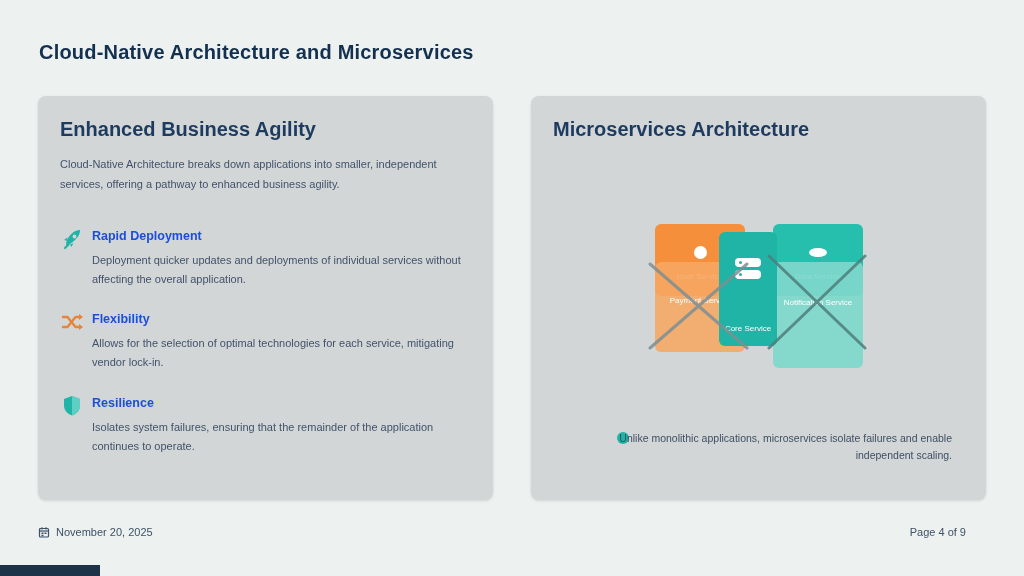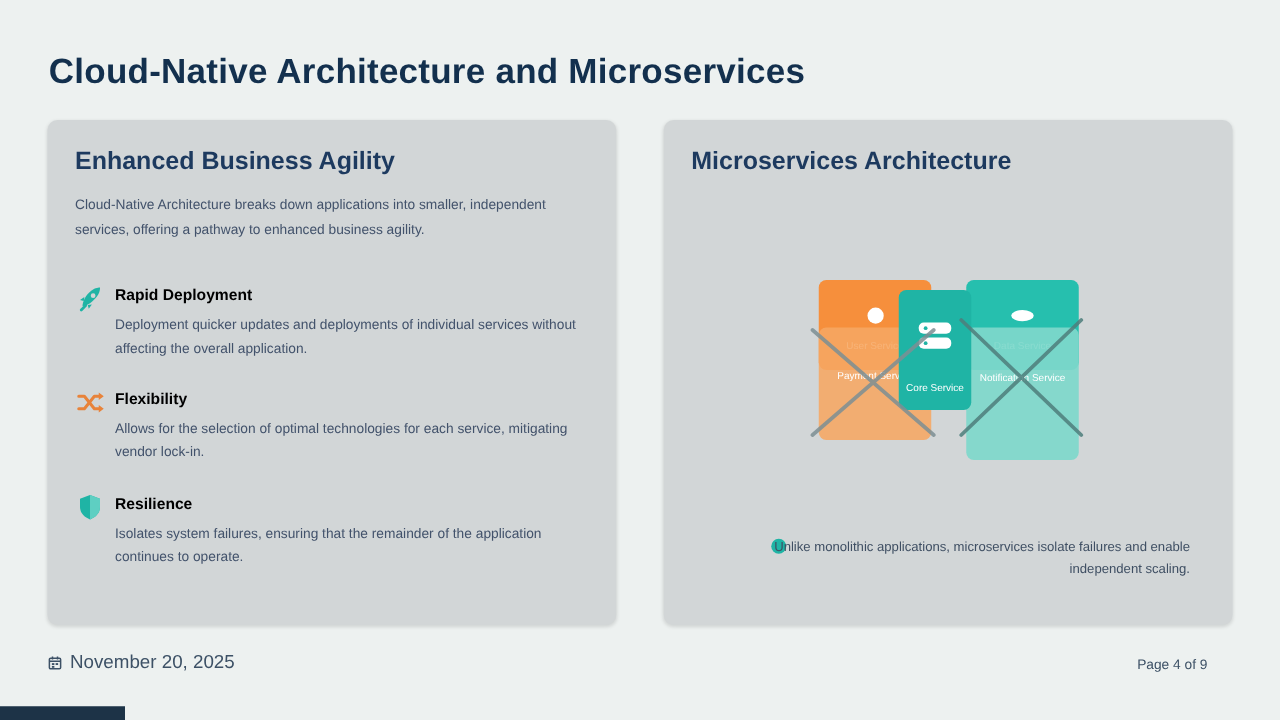--- a/index.html
+++ b/index.html
@@ -7,21 +7,21 @@
   body {
     font-family: "Liberation Sans", "DejaVu Sans", sans-serif;
     background: #edf1f0;
     position: relative;
     color: #42526b;
   }
   .slide { position: absolute; inset: 0; }
 
   .page-title {
     position: absolute; left: 39px; top: 41px;
-    font-size: 28px; font-weight: bold; color: #13304e;
+    font-size: 20px; font-weight: bold; color: #13304e;
     letter-spacing: .2px;
   }
 
   .card {
     position: absolute; top: 96px; width: 455px; height: 404px;
     background: #d2d6d7; border-radius: 8px;
     box-shadow: 0 1px 3px rgba(0,0,0,.12);
   }
   .card-left { left: 38px; }
   .card-right { left: 531px; }
@@ -33,35 +33,35 @@
 
   .intro {
     font-size: 11px; line-height: 1.8; color: #42526b;
     padding: 14px 30px 0 22px;
   }
 
   .features { padding: 34px 22px 0 22px; }
   .feature { display: flex; margin-bottom: 23px; }
   .feature-icon { width: 24px; height: 24px; margin-right: 8px; flex: 0 0 24px; margin-top: -2px; }
   .feature-body { flex: 1; }
-  .feature-title { font-size: 12.5px; font-weight: bold; color: #000000; margin-bottom: 8px; }
+  .feature-title { font-size: 12.5px; font-weight: bold; color: #1d4ed8; margin-bottom: 8px; }
   .feature-desc { font-size: 11px; line-height: 1.75; color: #42526b; max-width: 385px; }
 
   
   .diagram { position: absolute; inset: 0; }
   .dbox {
     position: absolute; border-radius: 6px;
     color: #fff; font-size: 8px; text-align: center;
   }
   .dbox .dlabel { position: absolute; left: 4px; right: 4px; line-height: 1.3; }
   .box-user   { left: 124px; top: 128px; width: 90px; height: 72px; background: #f68f3c; z-index: 1; }
   .box-payment{ left: 124px; top: 166px; width: 90px; height: 90px; background: rgba(246,167,99,.88); z-index: 2; }
   .box-data   { left: 242px; top: 128px; width: 90px; height: 72px; background: #26bfae; z-index: 1; }
   .box-notif  { left: 242px; top: 166px; width: 90px; height: 106px; background: rgba(126,216,203,.92); z-index: 2; }
-  .box-core   { left: 188px; top: 136px; width: 58px; height: 96px; background: #1fb4a5; z-index: 3; }
+  .box-core   { left: 188px; top: 136px; width: 58px; height: 114px; background: #1fb4a5; z-index: 3; }
 
   .user-dot {
     position: absolute; left: 50%; top: 22px; width: 13px; height: 13px;
     margin-left: -6px; border-radius: 50%; background: #fff;
   }
   .db-ellipse {
     position: absolute; left: 50%; top: 24px; width: 18px; height: 9px;
     margin-left: -9px; border-radius: 50%; background: #fff;
   }
   .server-icon { position: absolute; left: 50%; top: 26px; width: 26px; margin-left: -13px; }
@@ -83,21 +83,21 @@
   }
   .caption .dot {
     display: inline-block; width: 12px; height: 12px; border-radius: 50%;
     background: #1fb4a5; margin-right: -10px; vertical-align: -2px;
   }
 
   
   .footer-date {
     position: absolute; left: 38px; bottom: 38px;
     display: flex; align-items: center; gap: 6px;
-    font-size: 15px; color: #3d5166;
+    font-size: 11px; color: #3d5166;
   }
   .footer-page {
     position: absolute; right: 58px; bottom: 38px;
     font-size: 11px; color: #3d5166;
   }
   .corner-bar {
     position: absolute; left: 0; bottom: 0; width: 100px; height: 11px;
     background: #1d3347;
   }
 </style>

